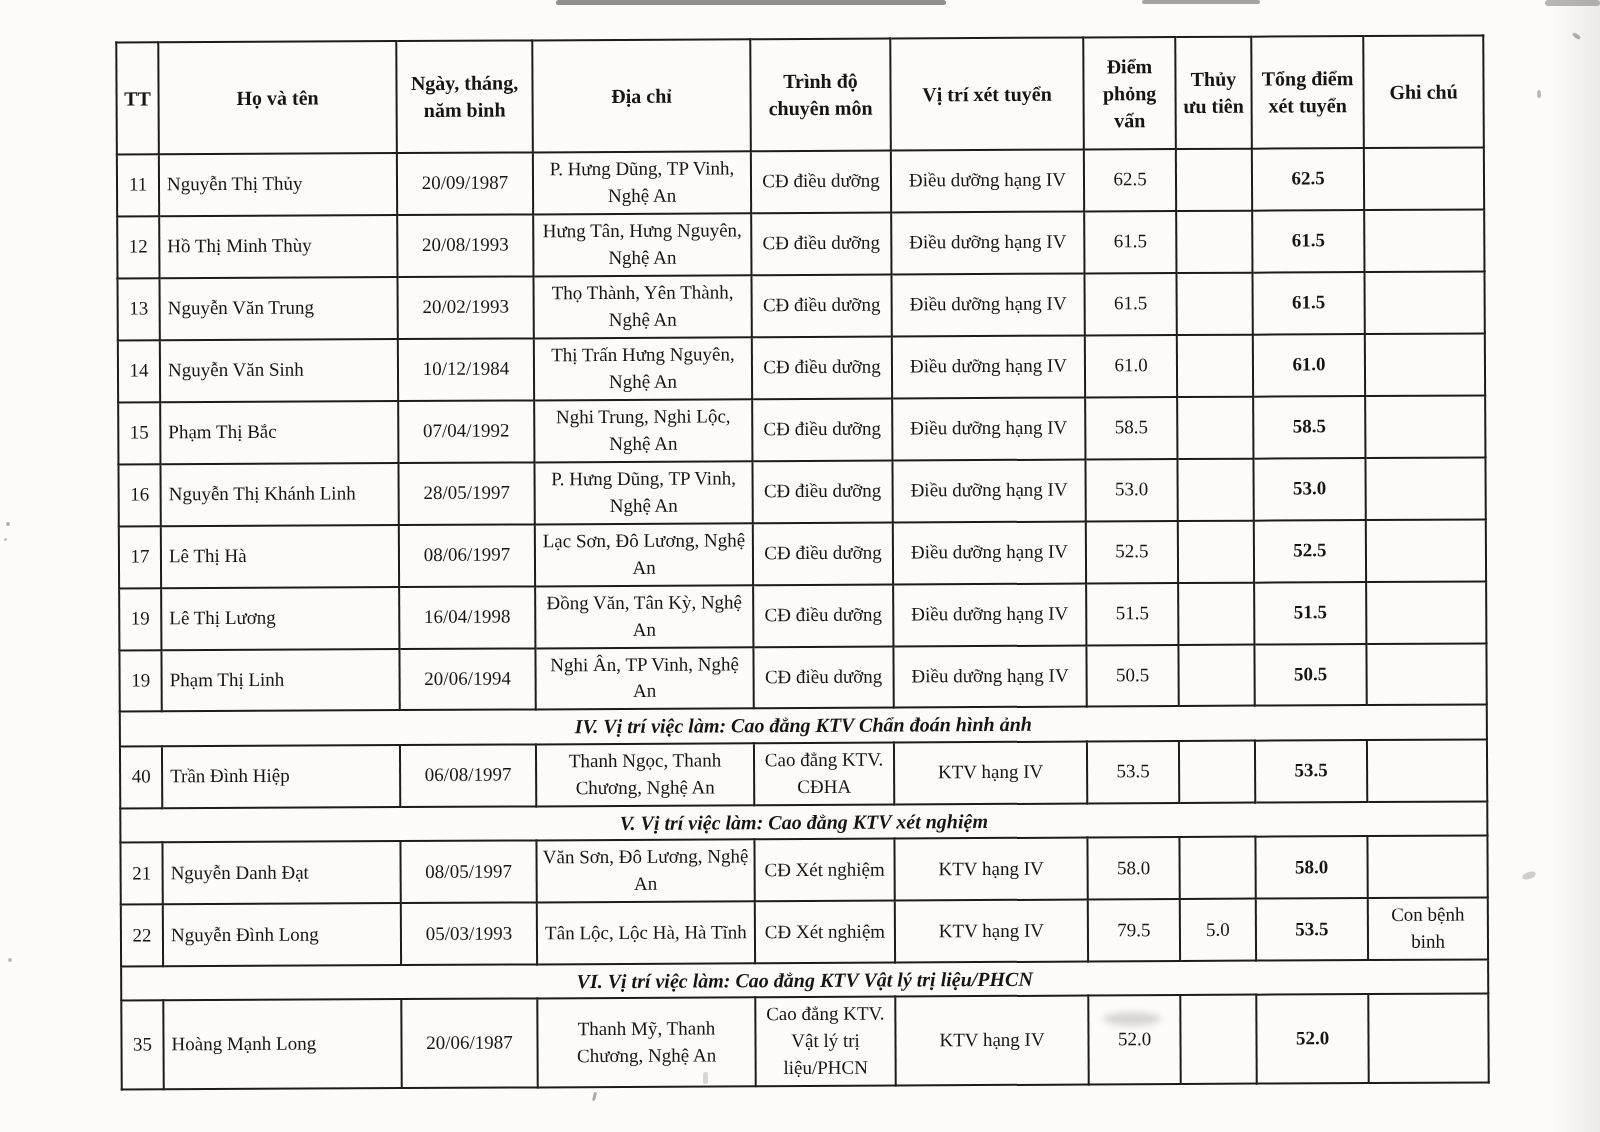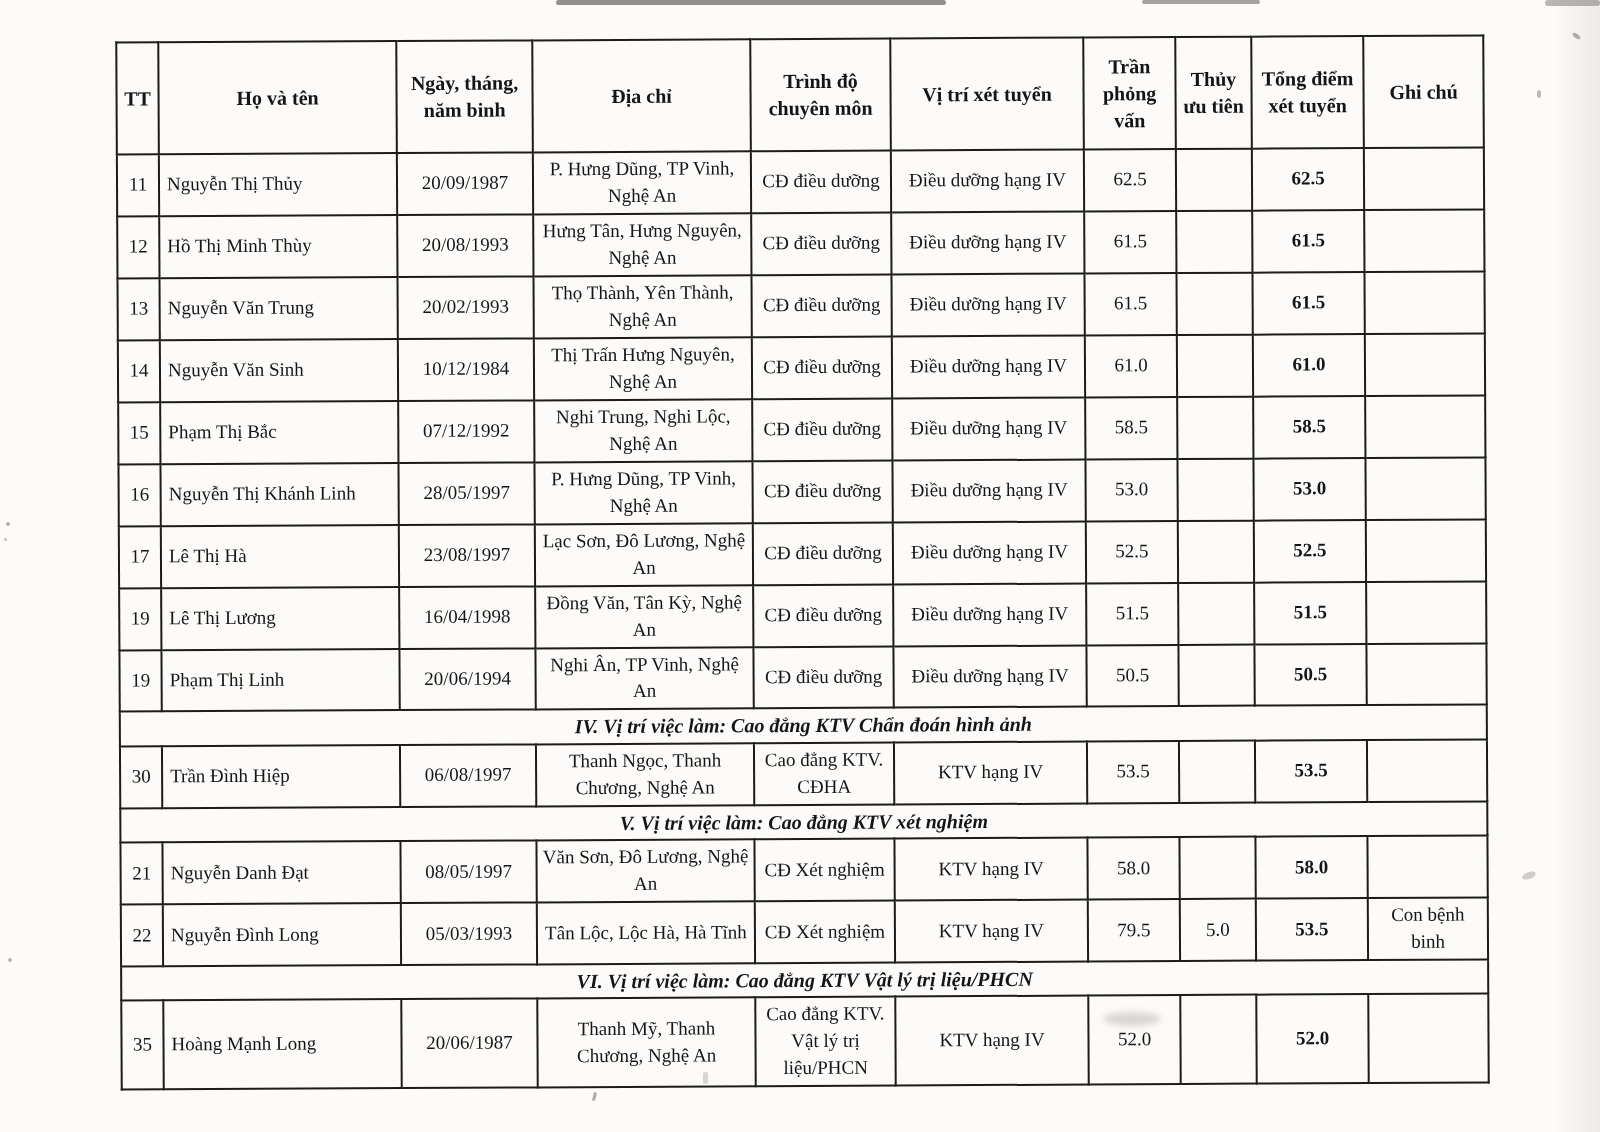--- a/index.html
+++ b/index.html
@@ -96,21 +96,21 @@
           <col class="w-note">
       </colgroup>
       <thead>
         <tr>
           <th>TT</th>
           <th>Họ và tên</th>
           <th>Ngày, tháng, năm binh</th>
           <th>Địa chỉ</th>
           <th>Trình độ chuyên môn</th>
           <th>Vị trí xét tuyển</th>
-          <th>Trần phỏng vấn</th>
+          <th>Điểm phỏng vấn</th>
           <th>Thủy ưu tiên</th>
           <th>Tổng điểm xét tuyển</th>
           <th>Ghi chú</th>
         </tr>
       </thead>
       <tbody>
           <tr class="data">
     <td class="c-tt">11</td>
     <td class="c-name">Nguyễn Thị Thủy</td>
     <td class="c-dob">20/09/1987</td>
@@ -154,21 +154,21 @@
     <td class="c-qual">CĐ điều dưỡng</td>
     <td class="c-pos">Điều dưỡng hạng IV</td>
     <td class="c-pv">61.0</td>
     <td class="c-ut"></td>
     <td class="c-total">61.0</td>
     <td class="c-note"></td>
   </tr>
           <tr class="data">
     <td class="c-tt">15</td>
     <td class="c-name">Phạm Thị Bắc</td>
-    <td class="c-dob">07/12/1992</td>
+    <td class="c-dob">07/04/1992</td>
     <td class="c-addr">Nghi Trung, Nghi Lộc, Nghệ An</td>
     <td class="c-qual">CĐ điều dưỡng</td>
     <td class="c-pos">Điều dưỡng hạng IV</td>
     <td class="c-pv">58.5</td>
     <td class="c-ut"></td>
     <td class="c-total">58.5</td>
     <td class="c-note"></td>
   </tr>
           <tr class="data">
     <td class="c-tt">16</td>
@@ -178,21 +178,21 @@
     <td class="c-qual">CĐ điều dưỡng</td>
     <td class="c-pos">Điều dưỡng hạng IV</td>
     <td class="c-pv">53.0</td>
     <td class="c-ut"></td>
     <td class="c-total">53.0</td>
     <td class="c-note"></td>
   </tr>
           <tr class="data">
     <td class="c-tt">17</td>
     <td class="c-name">Lê Thị Hà</td>
-    <td class="c-dob">23/08/1997</td>
+    <td class="c-dob">08/06/1997</td>
     <td class="c-addr">Lạc Sơn, Đô Lương, Nghệ An</td>
     <td class="c-qual">CĐ điều dưỡng</td>
     <td class="c-pos">Điều dưỡng hạng IV</td>
     <td class="c-pv">52.5</td>
     <td class="c-ut"></td>
     <td class="c-total">52.5</td>
     <td class="c-note"></td>
   </tr>
           <tr class="data">
     <td class="c-tt">19</td>
@@ -215,21 +215,21 @@
     <td class="c-pos">Điều dưỡng hạng IV</td>
     <td class="c-pv">50.5</td>
     <td class="c-ut"></td>
     <td class="c-total">50.5</td>
     <td class="c-note"></td>
   </tr>
           <tr class="section">
     <td class="c-section" colspan="10">IV. Vị trí việc làm: Cao đẳng KTV Chẩn đoán hình ảnh</td>
   </tr>
           <tr class="data">
-    <td class="c-tt">30</td>
+    <td class="c-tt">40</td>
     <td class="c-name">Trần Đình Hiệp</td>
     <td class="c-dob">06/08/1997</td>
     <td class="c-addr">Thanh Ngọc, Thanh Chương, Nghệ An</td>
     <td class="c-qual">Cao đẳng KTV. CĐHA</td>
     <td class="c-pos">KTV hạng IV</td>
     <td class="c-pv">53.5</td>
     <td class="c-ut"></td>
     <td class="c-total">53.5</td>
     <td class="c-note"></td>
   </tr>

